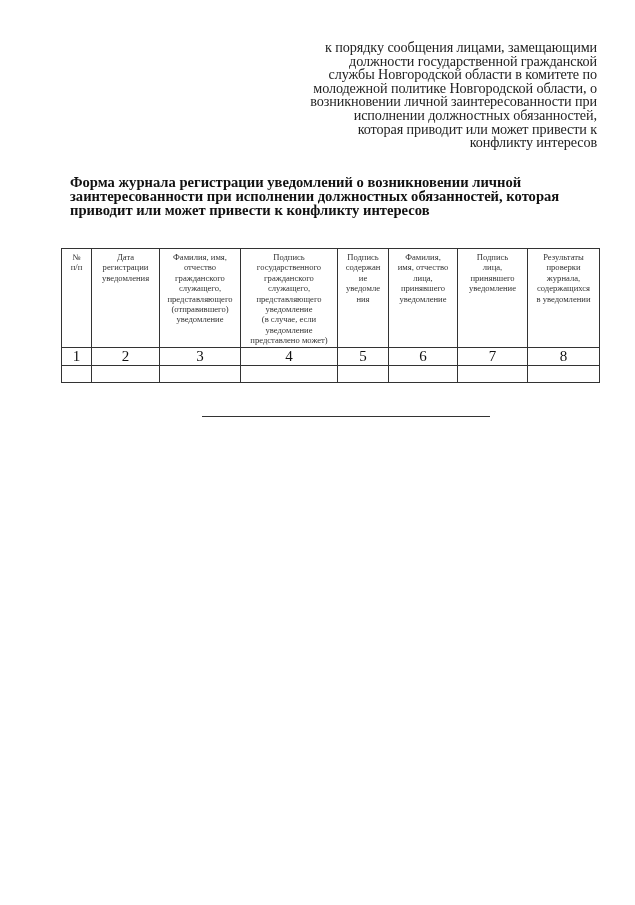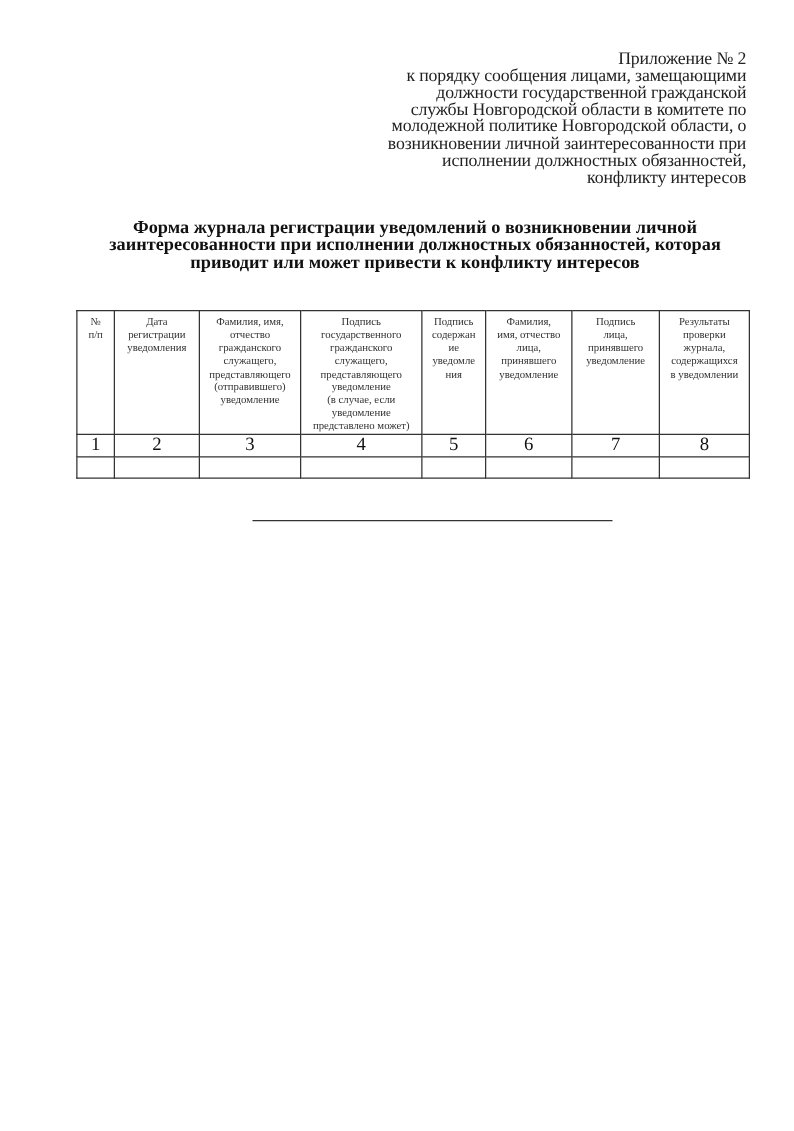--- a/index.html
+++ b/index.html
@@ -25,21 +25,21 @@
     line-height: 13.6px;
     color: #222;
     letter-spacing: -0.1px;
   }
   .appendix div { white-space: nowrap; }
   .form-title {
     position: absolute;
     left: 70px;
     top: 175px;
     width: 524px;
-    text-align: center;
+    text-align: left;
     font-weight: bold;
     font-size: 14.6px;
     line-height: 14px;
     color: #111;
   }
   .form-title div { white-space: nowrap; }
   table.journal {
     position: absolute;
     left: 61px;
     top: 248px;
@@ -78,27 +78,27 @@
     top: 416px;
     width: 288px;
     height: 0;
     border-top: 1.2px solid #333;
   }
 </style>
 </head>
 <body>
 
 <div class="appendix">
-  <div>Приложение № 2</div>
   <div>к порядку сообщения лицами, замещающими</div>
   <div>должности государственной гражданской</div>
   <div>службы Новгородской области в комитете по</div>
   <div>молодежной политике Новгородской области, о</div>
   <div>возникновении личной заинтересованности при</div>
   <div>исполнении должностных обязанностей,</div>
+  <div>которая приводит или может привести к</div>
   <div>конфликту интересов</div>
 </div>
 
 <div class="form-title">
   <div>Форма журнала регистрации уведомлений о возникновении личной</div>
   <div>заинтересованности при исполнении должностных обязанностей, которая</div>
   <div>приводит или может привести к конфликту интересов</div>
 </div>
 
 <table class="journal">

